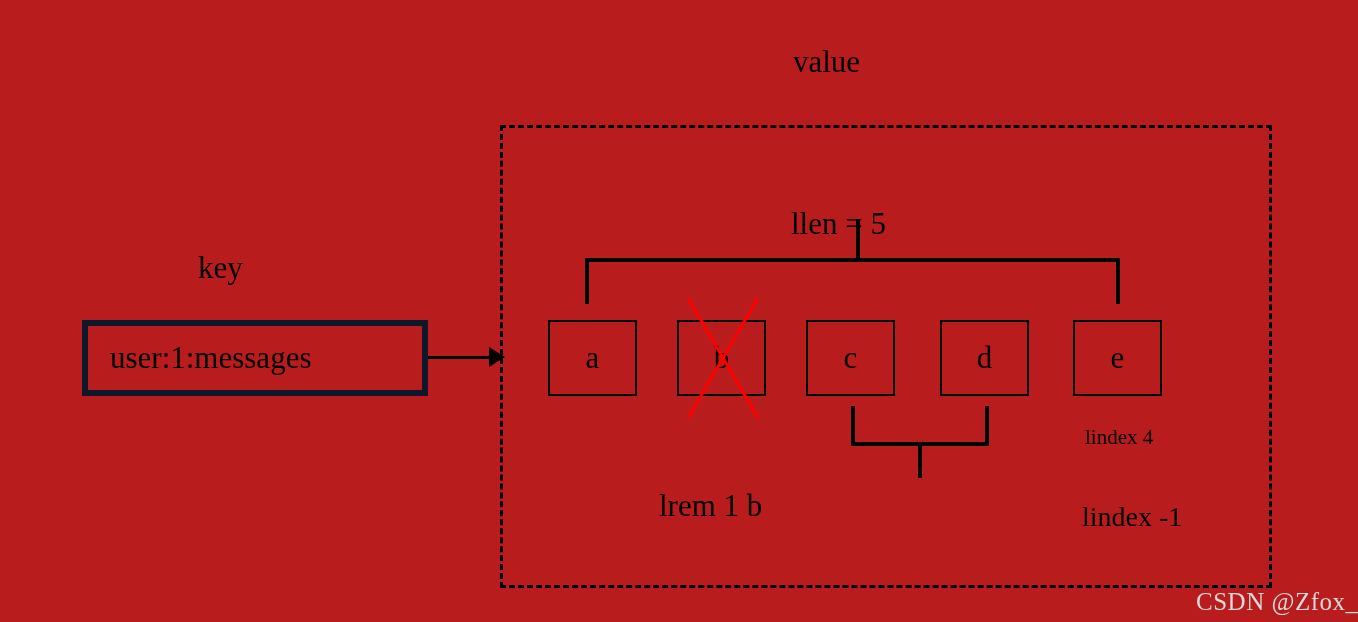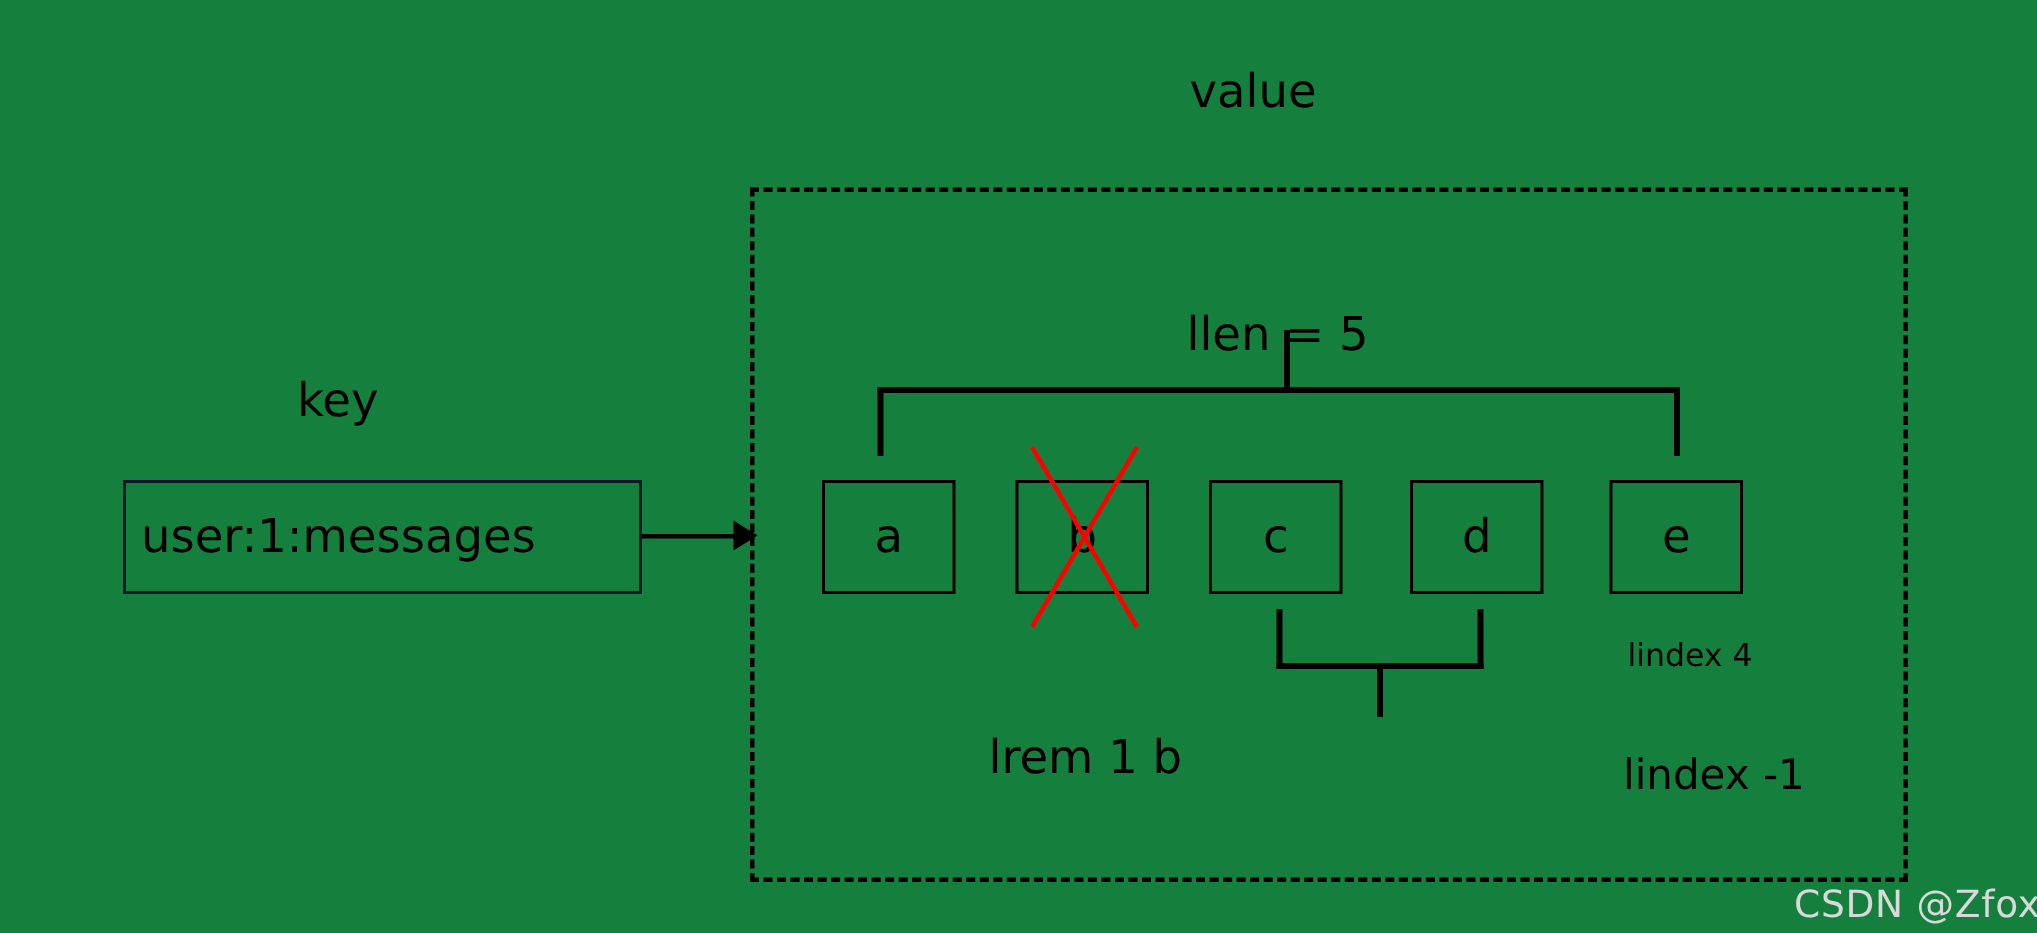--- a/index.html
+++ b/index.html
@@ -7,22 +7,23 @@
     padding: 0;
     background: #ffffff;
   }
   body {
     font-family: "DejaVu Sans", sans-serif;
   }
   #canvas {
     position: relative;
     width: 1358px;
     height: 622px;
-    background: #15803d;
+    background: #b91c1c;
     overflow: hidden;
+    font-family: Liberation Serif, serif;
   }
 
   
   .lbl {
     position: absolute;
     color: #000000;
     white-space: nowrap;
     font-weight: 400;
     line-height: 1;
   }
@@ -32,25 +33,25 @@
   .lbl-lrem    { font-size: 31px; left: 659px;  top: 490px; }
   .lbl-lrange  { font-size: 31px; left: 858px;  top: 480px; }
   .lbl-lindex4 { font-size: 21px; left: 1085px; top: 427px; }
   .lbl-lindexm1{ font-size: 28px; left: 1082px; top: 503px; }
 
   
   .key-box {
     position: absolute;
     left: 82px; top: 320px;
     width: 346px; height: 76px;
-    border: 2px solid #0f172a;
+    border: 6px solid #0f172a;
     box-sizing: border-box;
     display: flex;
     align-items: center;
-    padding-left: 10px;
+    padding-left: 22px;
   }
   .key-box-text {
     font-size: 31px;
     color: #000000;
     white-space: nowrap;
   }
 
   
   .arrow-line {
     position: absolute;

